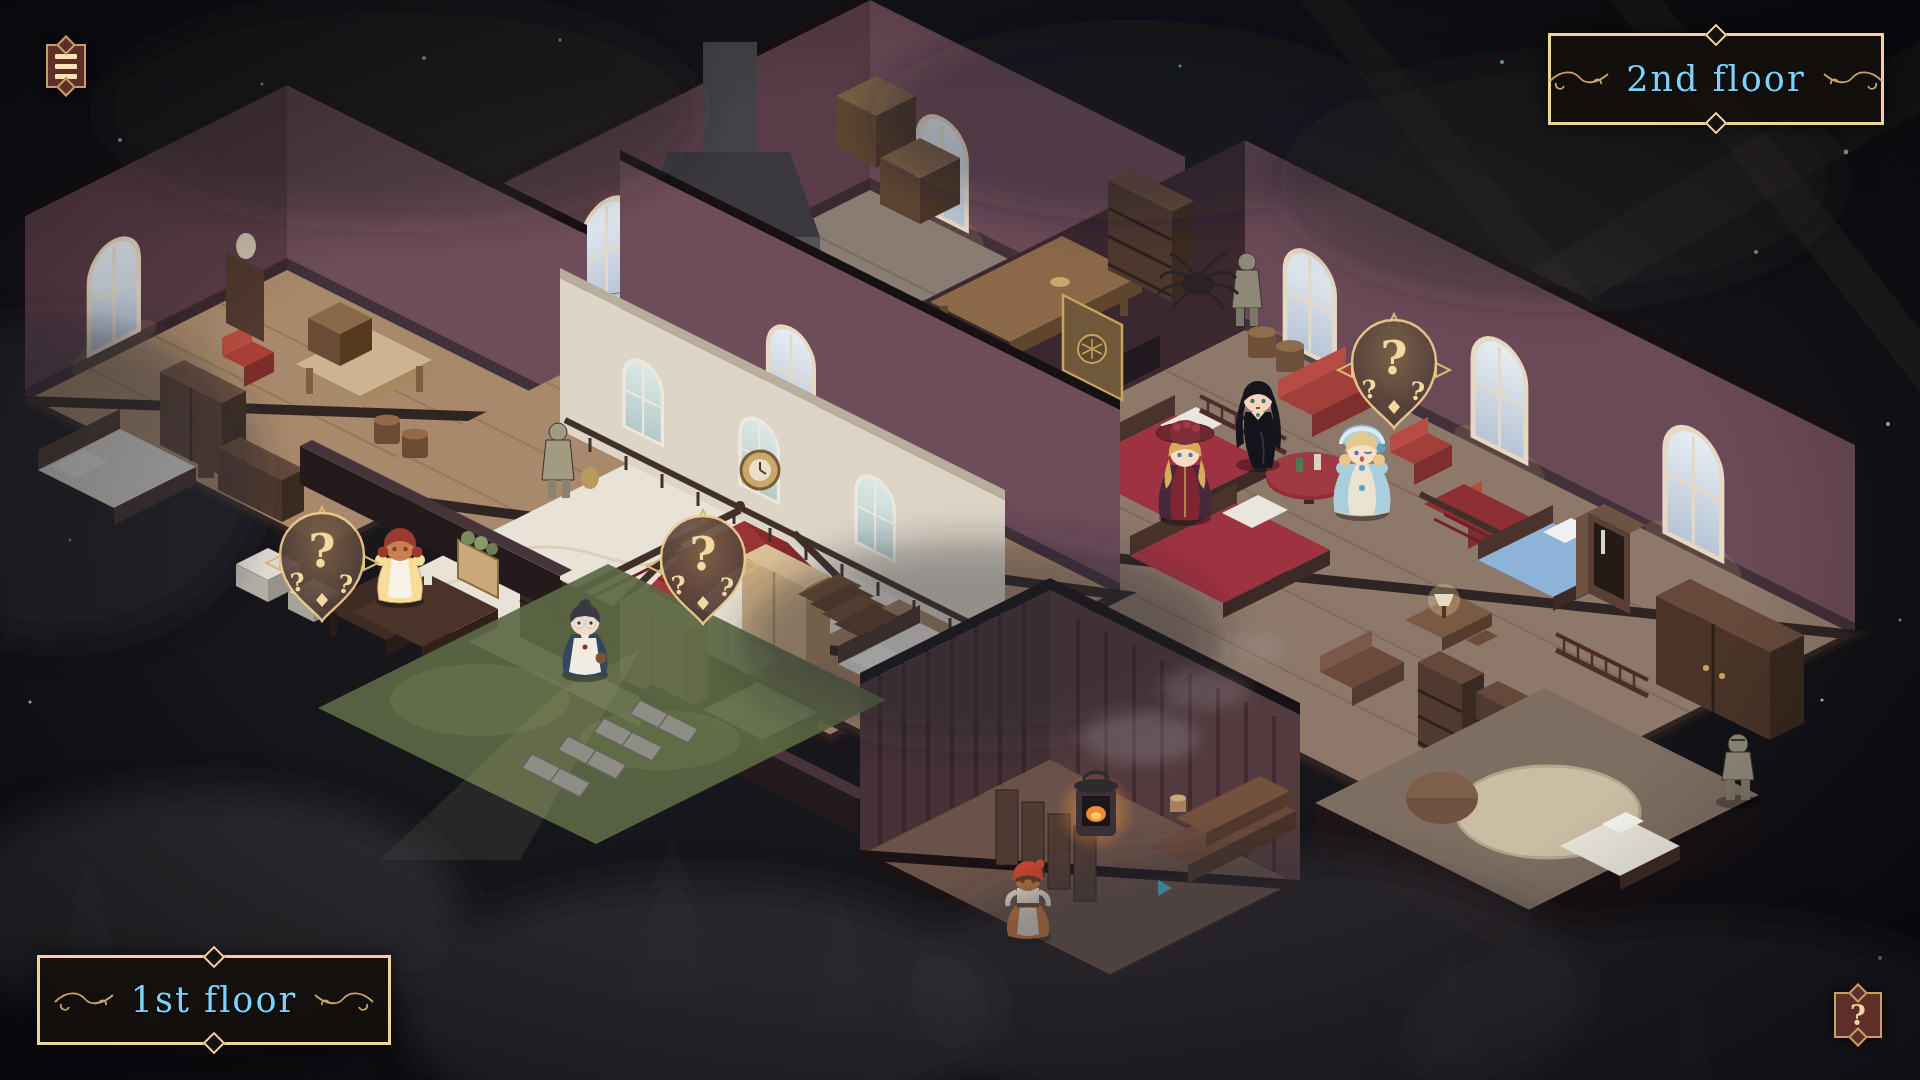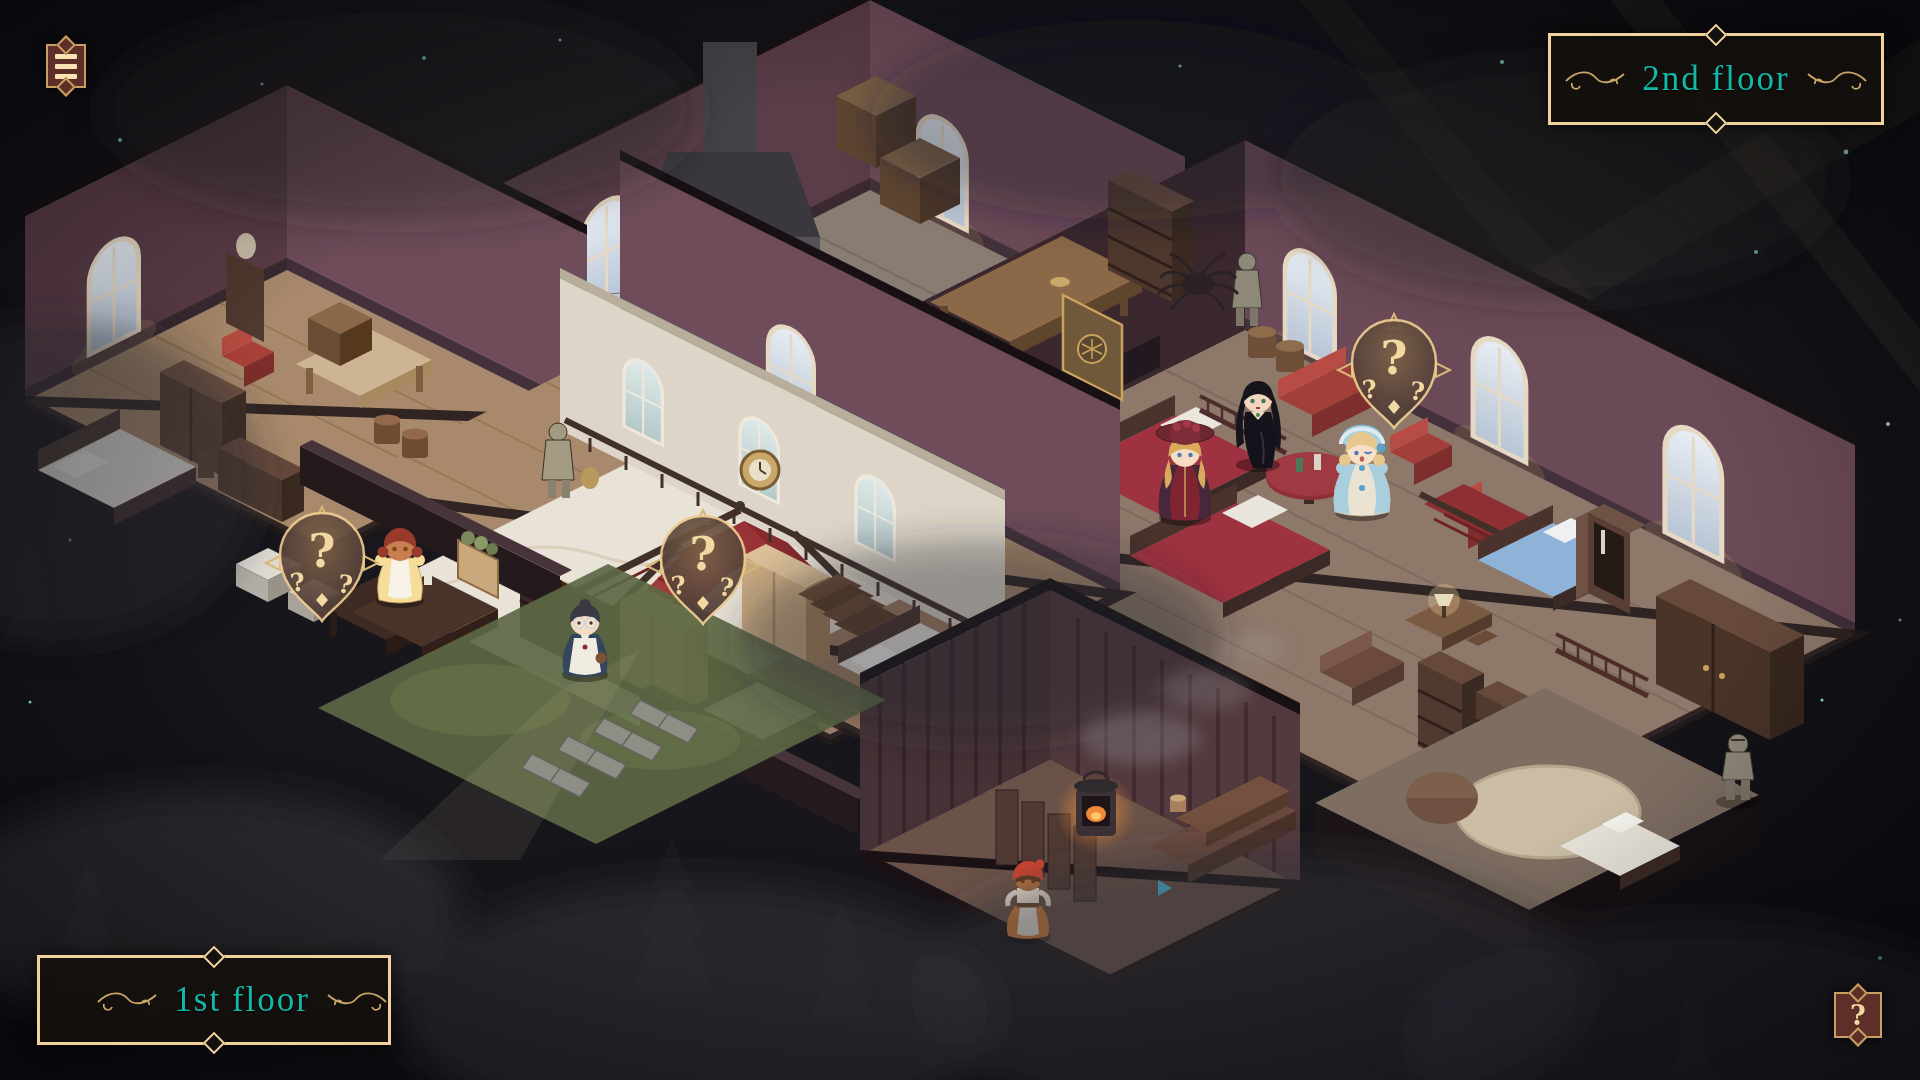--- a/index.html
+++ b/index.html
@@ -3,22 +3,22 @@
 <meta charset="utf-8">
 <style>
   html,body{margin:0;padding:0;background:#0d0c10;}
   body{position:relative;width:1920px;height:1080px;overflow:hidden;
        font-family:"DejaVu Serif", serif;}
   svg.scene{position:absolute;left:0;top:0;}
   
   .floor-label{position:absolute;background:rgba(18,15,12,.92);
       border:3px solid #efd29c;display:flex;align-items:center;justify-content:center;
       gap:14px;box-sizing:border-box;box-shadow:0 0 18px rgba(0,0,0,.6);}
-  .floor-label .txt{color:#14b8a6;font-size:35px;letter-spacing:2px;
-      text-shadow:0 1px 2px #000;white-space:nowrap;font-family:Liberation Serif, serif;}
+  .floor-label .txt{color:#7dd3fc;font-size:35px;letter-spacing:2px;
+      text-shadow:0 1px 2px #000;white-space:nowrap;}
   .diamond{position:absolute;width:12px;height:12px;background:#141210;
       border:2px solid #efd29c;transform:rotate(45deg);left:calc(50% - 8px);}
   .diamond.top{top:-9px}.diamond.bot{bottom:-9px}
   .flourish{flex:0 0 auto;}
   
   .ui-btn{position:absolute;background:#5d2f28;border:2px solid #c89f63;
       box-sizing:border-box;display:flex;flex-direction:column;align-items:center;
       justify-content:center;cursor:pointer;box-shadow:0 0 10px rgba(0,0,0,.7);}
   .ui-btn .pt{position:absolute;width:10px;height:10px;background:#5d2f28;
       border:2px solid #c89f63;transform:rotate(45deg);left:calc(50% - 7px);}
@@ -772,21 +772,21 @@
   <svg class="flourish" width="64" height="26" viewBox="0 0 64 26">
     <path d="M2,15 C14,3 26,5 32,12 C38,19 50,17 60,8 M8,17 a4,4 0 1 0 8,3 M46,16 a3.5,3.5 0 1 1 7,2" stroke="#c9a568" stroke-width="1.8" fill="none"></path>
   </svg>
   <span class="txt">2nd floor</span>
   <svg class="flourish" width="64" height="26" viewBox="0 0 64 26" style="transform:scaleX(-1)">
     <path d="M2,15 C14,3 26,5 32,12 C38,19 50,17 60,8 M8,17 a4,4 0 1 0 8,3 M46,16 a3.5,3.5 0 1 1 7,2" stroke="#c9a568" stroke-width="1.8" fill="none"></path>
   </svg>
   <i class="diamond bot"></i>
 </div>
 
-<div class="floor-label" style="left:37px;top:955px;width:354px;height:90px;justify-content:flex-end;">
+<div class="floor-label" style="left:37px;top:955px;width:354px;height:90px;">
   <i class="diamond top"></i>
   <svg class="flourish" width="64" height="26" viewBox="0 0 64 26">
     <path d="M2,15 C14,3 26,5 32,12 C38,19 50,17 60,8 M8,17 a4,4 0 1 0 8,3 M46,16 a3.5,3.5 0 1 1 7,2" stroke="#c9a568" stroke-width="1.8" fill="none"></path>
   </svg>
   <span class="txt">1st floor</span>
   <svg class="flourish" width="64" height="26" viewBox="0 0 64 26" style="transform:scaleX(-1)">
     <path d="M2,15 C14,3 26,5 32,12 C38,19 50,17 60,8 M8,17 a4,4 0 1 0 8,3 M46,16 a3.5,3.5 0 1 1 7,2" stroke="#c9a568" stroke-width="1.8" fill="none"></path>
   </svg>
   <i class="diamond bot"></i>
 </div>

